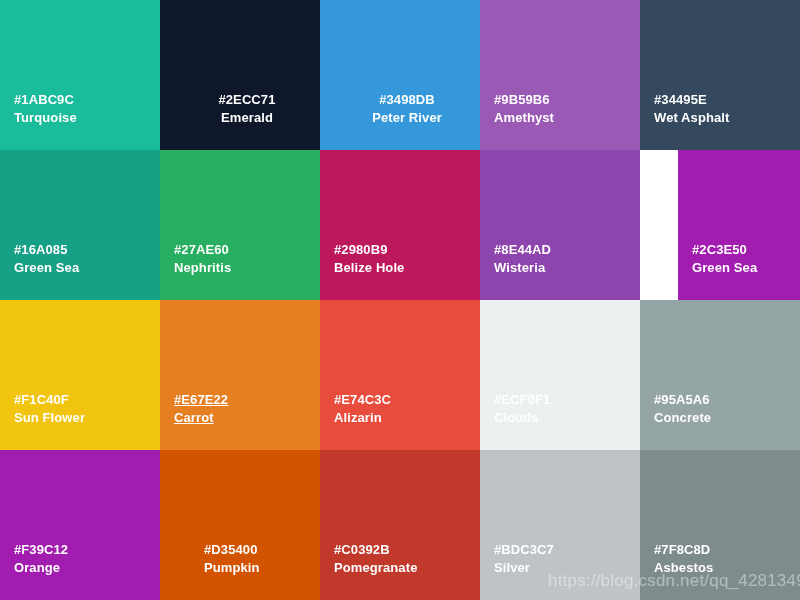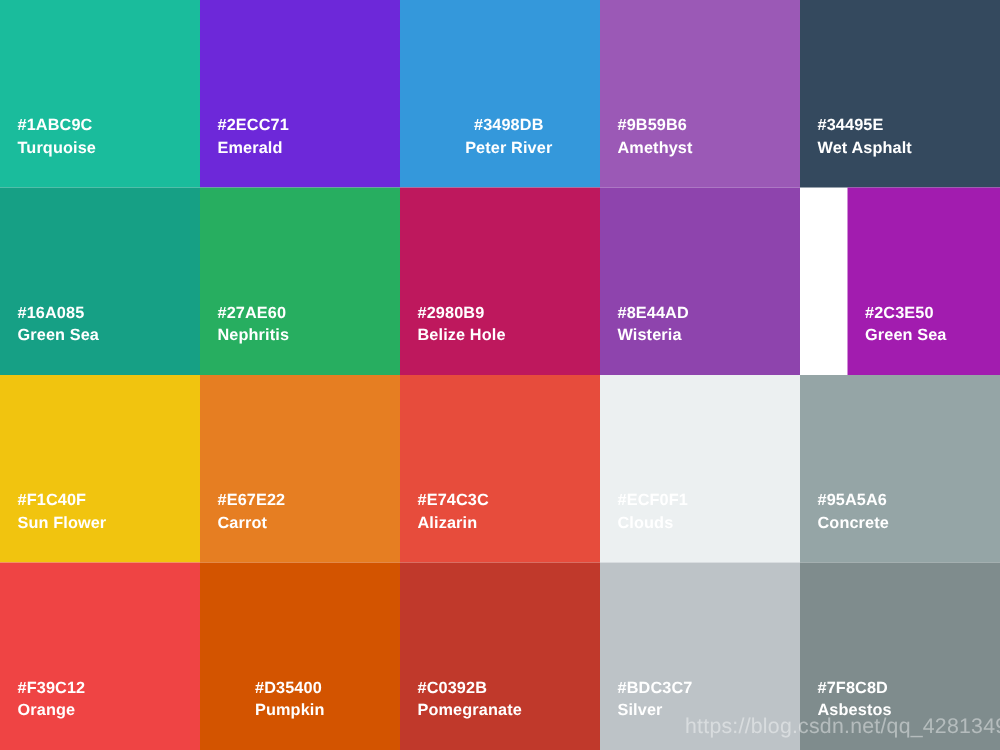--- a/index.html
+++ b/index.html
@@ -70,21 +70,21 @@
   }
 </style>
 </head>
 <body>
 
 <div id="palette-grid">
     <div class="swatch" style="background-color: rgb(26, 188, 156); color: rgb(255, 255, 255);">
       <span class="swatch-hex">#1ABC9C</span>
       <span class="swatch-name">Turquoise</span>
     </div>
-    <div class="swatch" style="background-color: #6d28d9; color: rgb(255, 255, 255);">
+    <div class="swatch" style="background-color: #0f172a; color: rgb(255, 255, 255); text-align: center;">
       <span class="swatch-hex">#2ECC71</span>
       <span class="swatch-name">Emerald</span>
     </div>
     <div class="swatch" style="background-color: rgb(52, 152, 219); color: rgb(255, 255, 255); text-align: center;">
       <span class="swatch-hex">#3498DB</span>
       <span class="swatch-name">Peter River</span>
     </div>
     <div class="swatch" style="background-color: rgb(155, 89, 182); color: rgb(255, 255, 255);">
       <span class="swatch-hex">#9B59B6</span>
       <span class="swatch-name">Amethyst</span>
@@ -110,37 +110,37 @@
       <span class="swatch-name">Wisteria</span>
     </div>
     <div class="swatch" style="background-color: #a21caf; color: rgb(255, 255, 255); margin-left: 38px;">
       <span class="swatch-hex">#2C3E50</span>
       <span class="swatch-name">Green Sea</span>
     </div>
     <div class="swatch" style="background-color: rgb(241, 196, 15); color: rgb(255, 255, 255);">
       <span class="swatch-hex">#F1C40F</span>
       <span class="swatch-name">Sun Flower</span>
     </div>
-    <div class="swatch" style="background-color: rgb(230, 126, 34); color: rgb(255, 255, 255);">
+    <div class="swatch" style="background-color: rgb(230, 126, 34); color: rgb(255, 255, 255); text-decoration: underline;">
       <span class="swatch-hex">#E67E22</span>
       <span class="swatch-name">Carrot</span>
     </div>
     <div class="swatch" style="background-color: rgb(231, 76, 60); color: rgb(255, 255, 255);">
       <span class="swatch-hex">#E74C3C</span>
       <span class="swatch-name">Alizarin</span>
     </div>
     <div class="swatch" style="background-color: rgb(236, 240, 241); color: rgb(255, 255, 255);">
       <span class="swatch-hex">#ECF0F1</span>
       <span class="swatch-name">Clouds</span>
     </div>
     <div class="swatch" style="background-color: rgb(149, 165, 166); color: rgb(255, 255, 255);">
       <span class="swatch-hex">#95A5A6</span>
       <span class="swatch-name">Concrete</span>
     </div>
-    <div class="swatch" style="background-color: #ef4444; color: rgb(255, 255, 255);">
+    <div class="swatch" style="background-color: #a21caf; color: rgb(255, 255, 255);">
       <span class="swatch-hex">#F39C12</span>
       <span class="swatch-name">Orange</span>
     </div>
     <div class="swatch" style="background-color: rgb(211, 84, 0); color: rgb(255, 255, 255); padding-left: 44px;">
       <span class="swatch-hex">#D35400</span>
       <span class="swatch-name">Pumpkin</span>
     </div>
     <div class="swatch" style="background-color: rgb(192, 57, 43); color: rgb(255, 255, 255);">
       <span class="swatch-hex">#C0392B</span>
       <span class="swatch-name">Pomegranate</span>

